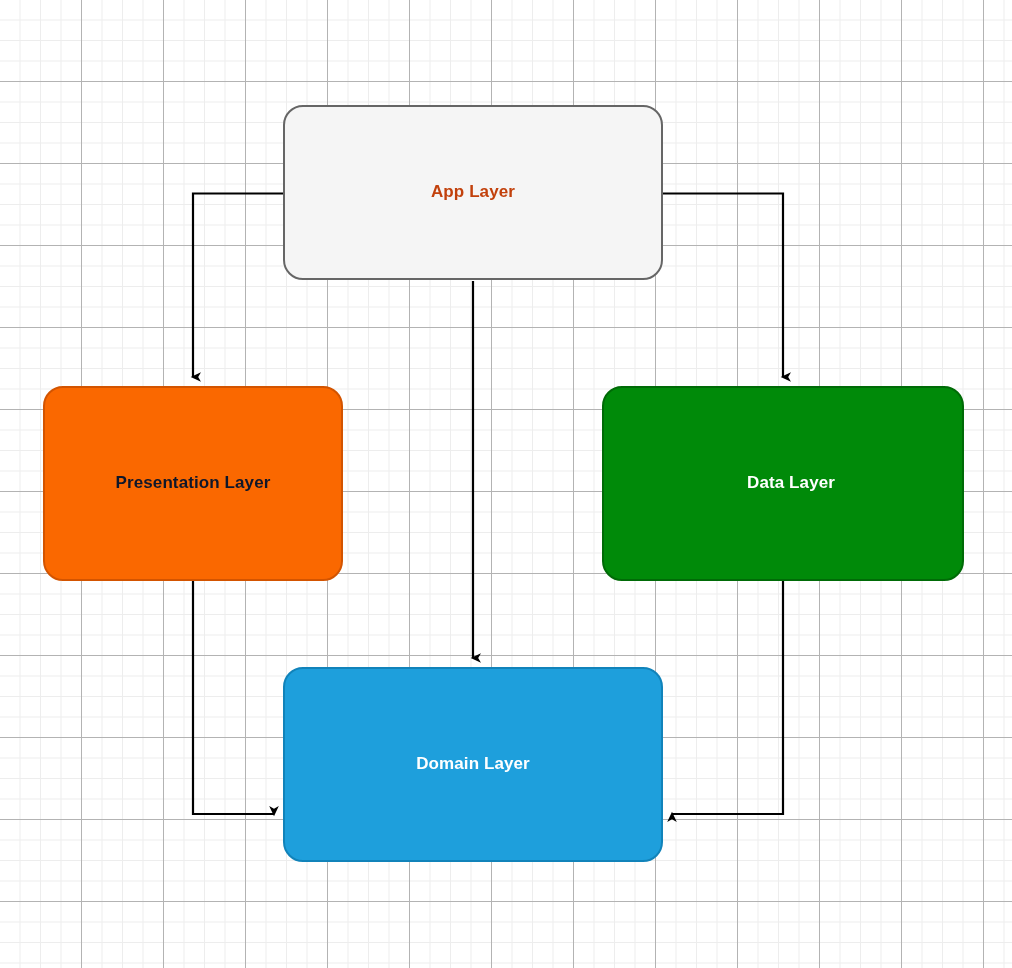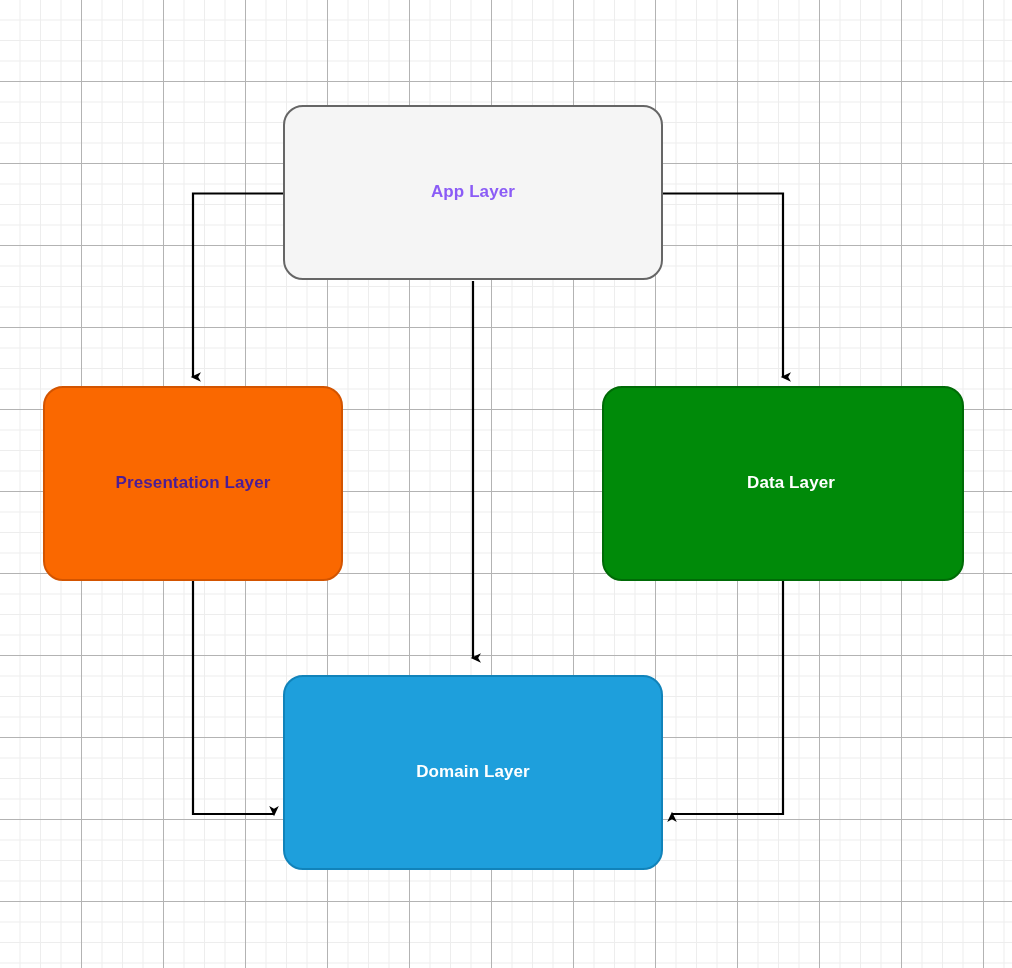--- a/index.html
+++ b/index.html
@@ -67,21 +67,21 @@
   #node-app-layer {
     left: 283px;  top: 105px;  width: 380px;  height: 175px;
   }
   #node-presentation-layer {
     left: 43px;   top: 386px;  width: 300px; height: 195px;
   }
   #node-data-layer {
     left: 602px;  top: 386px;  width: 362px; height: 195px; padding-left: 16px;
   }
   #node-domain-layer {
-    left: 283px;  top: 667px;  width: 380px; height: 195px; margin-top: 8px;
+    left: 283px;  top: 667px;  width: 380px; height: 195px;
   }
 </style>
 </head>
 <body>
 
 <div id="canvas" style="width: 1012px; height: 968px; background-color: rgb(255, 255, 255);">
 
   <div id="grid-background" style="background-image: linear-gradient(to right, rgb(179, 179, 179) 1px, transparent 1px), linear-gradient(rgb(179, 179, 179) 1px, transparent 1px), linear-gradient(to right, rgb(237, 237, 237) 1px, transparent 1px), linear-gradient(rgb(237, 237, 237) 1px, transparent 1px); background-size: 82px 82px, 82px 82px, 20.5px 20.5px, 20.5px 20.5px;"></div>
 
   <svg id="edge-layer" viewBox="0 0 1012 968" xmlns="http://www.w3.org/2000/svg">
@@ -101,25 +101,25 @@
 
     <path d="M 663 193.5 L 783 193.5 L 783 377" fill="none" stroke="#000000" stroke-width="2.2" stroke-linecap="butt" stroke-linejoin="miter" marker-end="url(#arrow-down)"></path>
 
     <path d="M 473 281 L 473 658" fill="none" stroke="#000000" stroke-width="2.2" stroke-linecap="butt" marker-end="url(#arrow-down)"></path>
 
     <path d="M 193 581 L 193 814 L 274 814" fill="none" stroke="#000000" stroke-width="2.2" stroke-linecap="butt" stroke-linejoin="miter" marker-end="url(#arrow-right)"></path>
 
     <path d="M 783 581 L 783 814 L 672 814" fill="none" stroke="#000000" stroke-width="2.2" stroke-linecap="butt" stroke-linejoin="miter" marker-end="url(#arrow-left)"></path>
   </svg>
 
-  <div class="node" id="node-app-layer" style="background-color: rgb(245, 245, 245); border-color: rgb(102, 102, 102); color: #8b5cf6; left: 283px; top: 105px; width: 380px; height: 175px;">
+  <div class="node" id="node-app-layer" style="background-color: rgb(245, 245, 245); border-color: rgb(102, 102, 102); color: #c2410c; left: 283px; top: 105px; width: 380px; height: 175px;">
     <span class="node-label">App Layer</span>
   </div>
 
-  <div class="node" id="node-presentation-layer" style="background-color: rgb(250, 104, 0); border-color: rgb(211, 84, 0); color: #4c1d95; left: 43px; top: 386px; width: 300px; height: 195px;">
+  <div class="node" id="node-presentation-layer" style="background-color: rgb(250, 104, 0); border-color: rgb(211, 84, 0); color: #0f172a; left: 43px; top: 386px; width: 300px; height: 195px;">
     <span class="node-label">Presentation Layer</span>
   </div>
 
   <div class="node" id="node-data-layer" style="background-color: rgb(0, 138, 9); border-color: rgb(0, 107, 7); color: rgb(255, 255, 255); left: 602px; top: 386px; width: 362px; height: 195px;">
     <span class="node-label">Data Layer</span>
   </div>
 
   <div class="node" id="node-domain-layer" style="background-color: rgb(30, 159, 220); border-color: rgb(17, 131, 186); color: rgb(255, 255, 255); left: 283px; top: 667px; width: 380px; height: 195px;">
     <span class="node-label">Domain Layer</span>
   </div>

